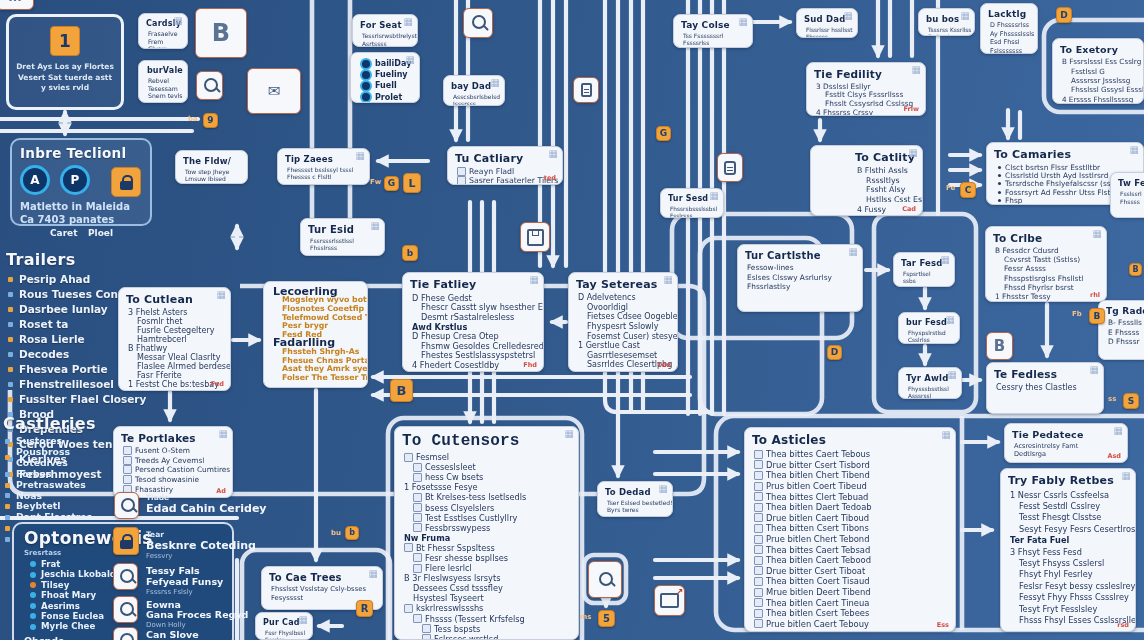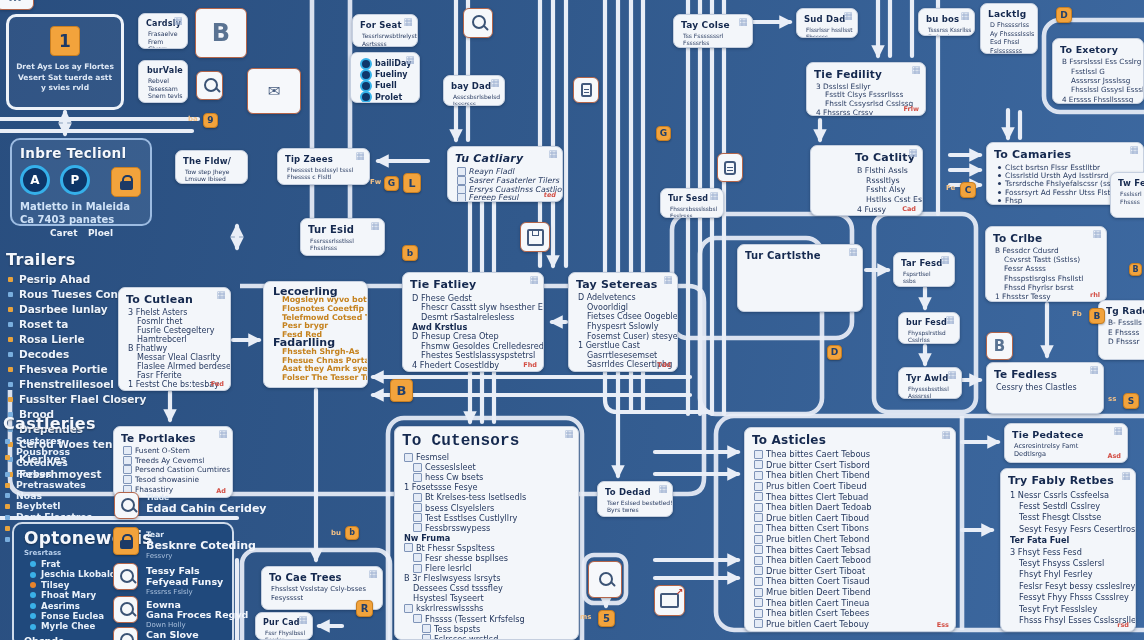--- a/index.html
+++ b/index.html
@@ -378,21 +378,21 @@
       <div class="grid-ic">▦</div>
       <div class="rows" style="font-size: 6px;">
         <div class="row" style="height: 7.2px; padding-left: 2px;">
           <span>Asscsbsrlsbelsd</span>
         </div>
         <div class="row" style="height: 7.2px; padding-left: 2px;">
           <span>Jsssrsss</span>
         </div>
       </div>
     </div>
-    <div class="box" style="left: 447px; top: 146px; width: 116px; height: 56px; font-style: italic;">
+    <div class="box" style="left: 447px; top: 146px; width: 116px; height: 39px;">
       <div class="bt" style="font-size: 11px;">Tu Catliary</div>
       <div class="grid-ic">▦</div>
       <div class="rows" style="font-size: 7.8px;">
         <div class="row" style="height: 8.8px; padding-left: 2px;">
           <div class="ri sq"></div>
           <span>Reayn Fladl</span>
         </div>
         <div class="row" style="height: 8.8px; padding-left: 2px;">
           <div class="ri sq"></div>
           <span>Sasrer Fasaterler Tilers</span>
@@ -617,20 +617,31 @@
         </div>
         <div class="row" style="height: 9.2px; padding-left: 2px;">
           <span>1 Fhsstsr Tessy</span>
         </div>
       </div>
       <div class="red">rhl</div>
     </div>
     <div class="box" style="left: 737px; top: 244px; width: 126px; height: 68px;">
       <div class="bt" style="font-size: 10px;">Tur Cartlsthe</div>
       <div class="grid-ic">▦</div>
+      <div class="rows" style="font-size: 7.4px;">
+        <div class="row" style="height: 9.4px; padding-left: 2px;">
+          <span>Fessow-lines</span>
+        </div>
+        <div class="row" style="height: 9.4px; padding-left: 2px;">
+          <span>Eslses Clsswy Asrlurlsy</span>
+        </div>
+        <div class="row" style="height: 9.4px; padding-left: 2px;">
+          <span>Fhssrlastlsy</span>
+        </div>
+      </div>
     </div>
     <div class="box" style="left: 893px; top: 252px; width: 62px; height: 35px;">
       <div class="bt" style="font-size: 8.5px;">Tar Fesd</div>
       <div class="grid-ic">▦</div>
       <div class="rows" style="font-size: 5.8px;">
         <div class="row" style="height: 7px; padding-left: 2px;">
           <span>Fspsrtlsel</span>
         </div>
         <div class="row" style="height: 7px; padding-left: 2px;">
           <span>ssbs</span>

